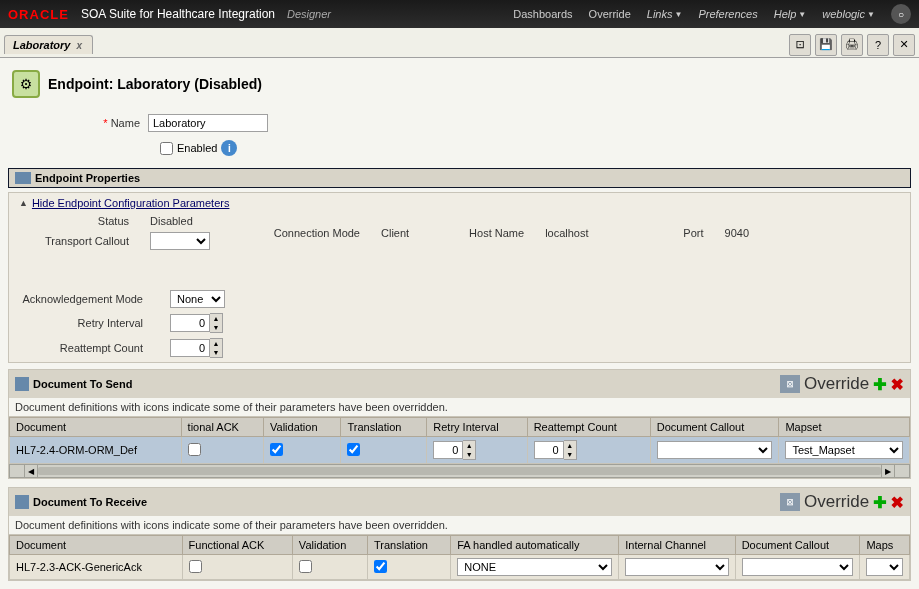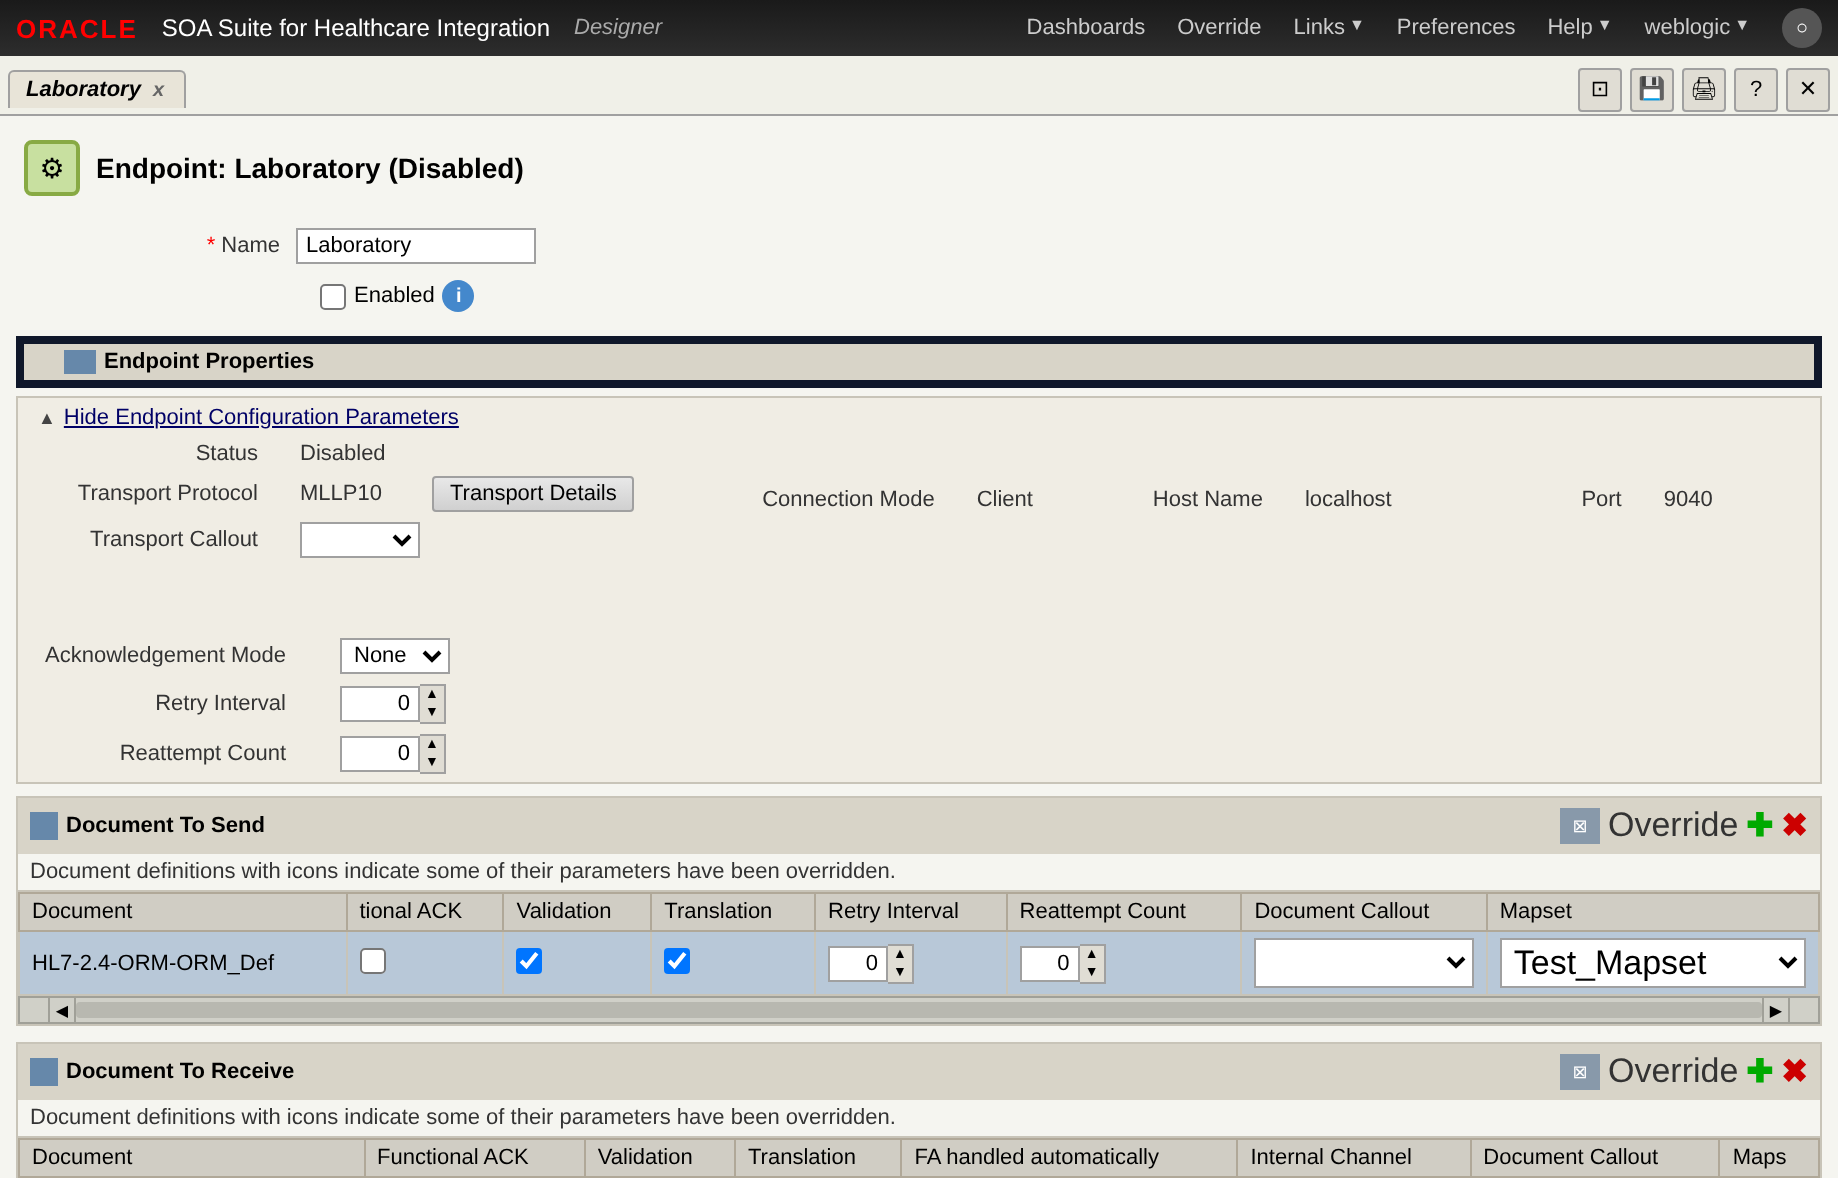--- a/index.html
+++ b/index.html
@@ -33,24 +33,26 @@
       margin-left: auto;
     }
     .nav-link {
       color: #ccc;
       font-size: 11px;
       cursor: pointer;
       text-decoration: none;
     }
     .nav-link-dropdown {
       display: flex;
+      align-items: center;
       gap: 2px;
       color: #ccc;
       font-size: 11px;
       cursor: pointer;
+      font-style: italic;
     }
     .dropdown-arrow { font-size: 8px; color: #ccc; }
     .user-icon {
       width: 20px;
       height: 20px;
       background: #555;
       border-radius: 50%;
       display: flex;
       align-items: center;
       justify-content: center;
@@ -176,22 +178,22 @@
       align-items: center;
       justify-content: center;
       font-size: 10px;
       font-weight: bold;
       cursor: pointer;
     }
 
     
     .section-header {
       background: #d8d4c8;
-      border: 4px solid #0f172a;
-      padding: 3px 20px;
+      border: 1px solid #0f172a;
+      padding: 3px 6px;
       display: flex;
       align-items: flex-end;
       gap: 4px;
       font-weight: bold;
       font-size: 11px;
       margin-bottom: 4px;
     }
     .section-icon {
       width: 16px;
       height: 12px;
@@ -336,21 +338,21 @@
       padding: 3px 6px;
       background: #e8e4d8;
       margin-left: 48px;
     }
     .doc-table tr:nth-child(even) td { background: #f0ede4; }
     .doc-table td.selected-row { background: #b8c8d8; }
     .doc-table td input[type="checkbox"] { cursor: pointer; }
     .cell-select {
       border: 1px solid #a0a0a0;
       background: #fff;
-      font-size: 17px;
+      font-size: 11px;
       padding: 1px 2px;
       width: 100%;
     }
 
     
     .scroll-area {
       overflow-x: auto;
       overflow-y: hidden;
     }
 
@@ -463,25 +465,20 @@
       <span class="collapse-arrow">▲</span>
       <span style="color:#000066; text-decoration:underline; cursor:pointer;">Hide Endpoint Configuration Parameters</span>
     </div>
 
     <div style="display:flex; gap:40px; flex-wrap:wrap;">
 
       <div style="display:flex; flex-direction:column; gap:5px;">
         <div class="prop-row">
           <span class="prop-label">Status</span>
           <span class="prop-value">Disabled</span>
-        </div>
-        <div class="prop-row">
-          <span class="prop-label">Transport Protocol</span>
-          <span class="prop-value" style="margin-right:4px;">MLLP10</span>
-          <button class="btn-transport">Transport Details</button>
         </div>
         <div class="prop-row">
           <span class="prop-label">Transport Callout</span>
           <select class="select-callout">
             <option></option>
           </select>
         </div>
       </div>
 
       <div style="display:flex; flex-direction:row; gap:5px;">

